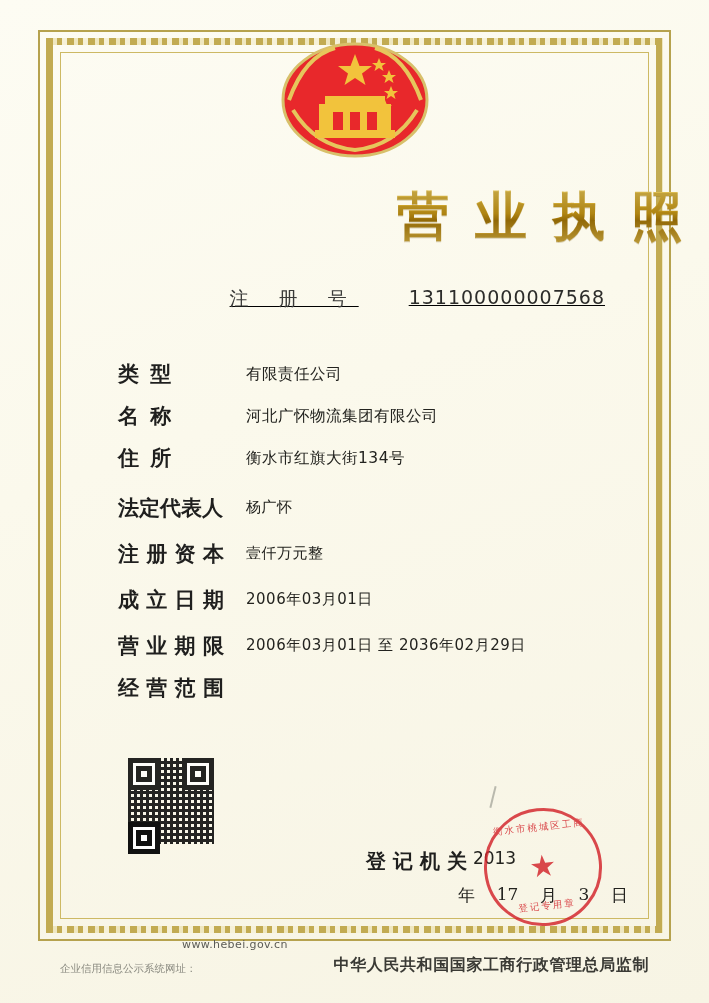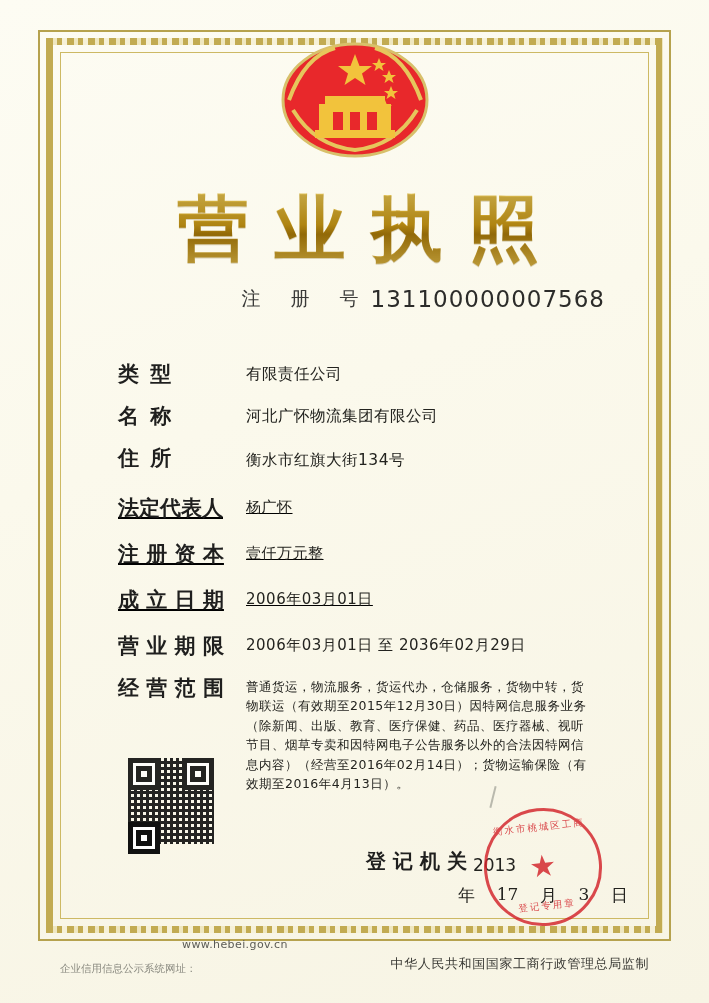--- a/index.html
+++ b/index.html
@@ -62,52 +62,55 @@
     height: 122px;
     z-index: 6;
   }
 
   
   .title {
     position: absolute;
     top: 182px;
     left: 8px;
     right: 0;
-    text-align: center;
+    text-align: right;
     font-family: "DejaVu Serif", "Liberation Serif", serif;
     font-weight: bold;
-    font-size: 71px;
+    font-size: 52px;
     letter-spacing: 26px;
     text-indent: 26px;
     color: #c8a02a;
     background: linear-gradient(180deg, #e8cf6d 0%, #c29416 45%, #9b6f07 55%, #e3c45c 100%);
     -webkit-background-clip: text;
     background-clip: text;
     -webkit-text-fill-color: transparent;
     text-shadow: 0 1px 0 rgba(120,86,8,.25);
   }
 
   .regline {
     position: absolute;
     top: 286px;
     right: 104px;
     display: flex;
     align-items: flex-start;
+    gap: 10px;
+    text-decoration: underline;
   }
   .regline .lbl {
     font-family: "DejaVu Serif", "Liberation Serif", serif;
     font-size: 19px;
     letter-spacing: 12px;
     color: #3a3a38;
   }
   .regline .val {
     font-family: "DejaVu Sans", "Liberation Sans", sans-serif;
-    font-size: 23px;
+    font-size: 19px;
     letter-spacing: 1px;
     color: #2c2c2a;
+    margin-left: 40px;
   }
 
   
   .fields {
     position: absolute;
     left: 118px;
     top: 360px;
     right: 92px;
   }
   .row {
@@ -132,22 +135,22 @@
     letter-spacing: .5px;
   }
   .row.big .val { font-size: 15.5px; }
   .row.scope .val {
     font-size: 12.5px;
     line-height: 1.55;
     max-width: 350px;
     padding-top: 3px;
   }
   .row.scope { }
-  .gap-sm { margin-bottom: 18px; text-decoration: underline; }
-  .gap-md { margin-bottom: 22px; align-items: center; }
+  .gap-sm { margin-bottom: 18px; }
+  .gap-md { margin-bottom: 22px; }
 
   
   .qr {
     position: absolute;
     left: 128px;
     top: 758px;
     width: 86px;
     height: 86px;
     background-image:
       repeating-linear-gradient(90deg, #111 0 3px, transparent 3px 6px),
@@ -175,21 +178,21 @@
     box-shadow: inset 0 0 0 3px #fff, inset 0 0 0 8px #111;
     transform: translateY(-22px);
   }
 
   
   .auth {
     position: absolute;
     left: 366px;
     top: 848px;
     display: flex;
-    align-items: flex-end;
+    align-items: flex-start;
     font-family: "DejaVu Serif", "Liberation Serif", serif;
     font-size: 20px;
     font-weight: bold;
     color: #1f1f1e;
   }
   .auth .date {
     font-family: "DejaVu Sans", "Liberation Sans", sans-serif;
     font-weight: normal;
     font-size: 17px;
     margin-left: 6px;
@@ -253,23 +256,24 @@
     left: 60px;
     top: 962px;
     font-size: 10.5px;
     color: #8a8a80;
     text-align: center;
   }
   .foot-right {
     position: absolute;
     right: 60px;
     top: 955px;
-    font-size: 13px;
+    font-size: 16px;
     color: #3a3a35;
     letter-spacing: .6px;
+    font-weight: bold;
   }
   .pen {
     position: absolute;
     left: 492px;
     top: 786px;
     width: 2px;
     height: 22px;
     background: #b9b9ad;
     transform: rotate(14deg);
   }
@@ -346,21 +350,20 @@
       <span class="val">2006年03月01日</span>
     </div>
 
     <div class="row">
       <span class="lab">营 业 期 限</span>
       <span class="val">2006年03月01日 至 2036年02月29日</span>
     </div>
 
     <div class="row scope">
       <span class="lab">经 营 范 围</span>
-      <span class="val">普通货运，物流服务，货运代办，仓储服务，货物中转，货物联运（有效期至2015年12月30日）因特网信息服务业务（除新闻、出版、教育、医疗保健、药品、医疗器械、视听节目、烟草专卖和因特网电子公告服务以外的合法因特网信息内容）（经营至2016年02月14日）；货物运输保险（有效期至2016年4月13日）。</span>
     </div>
 
   </div>
 
   <div class="qr"></div>
   <div class="qr-b"></div>
 
   <div class="pen"></div>
 
   <div class="auth">

